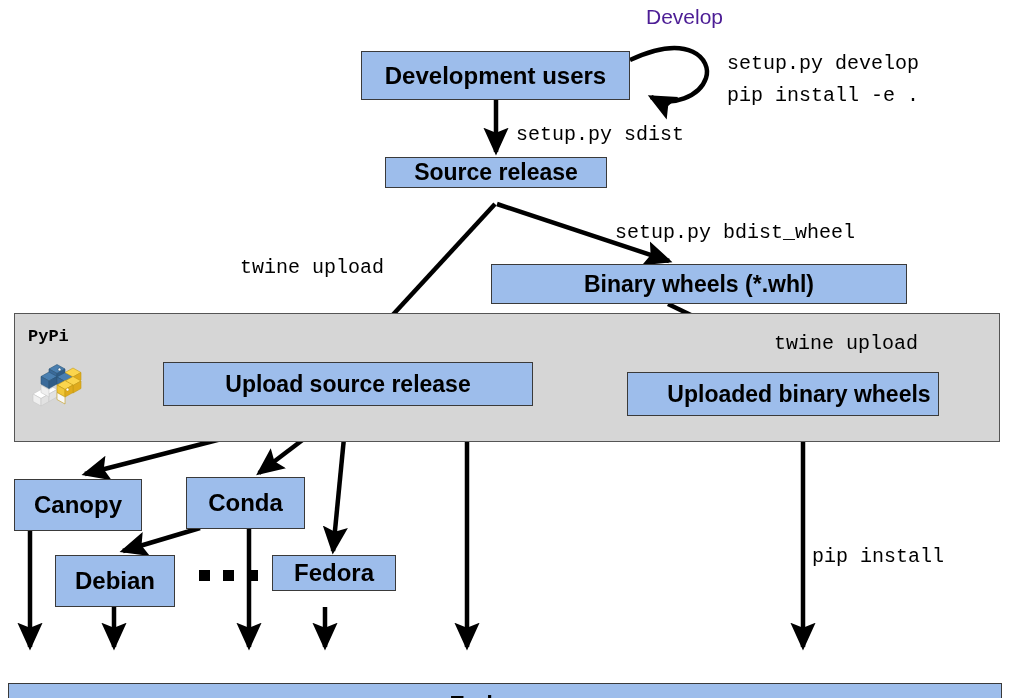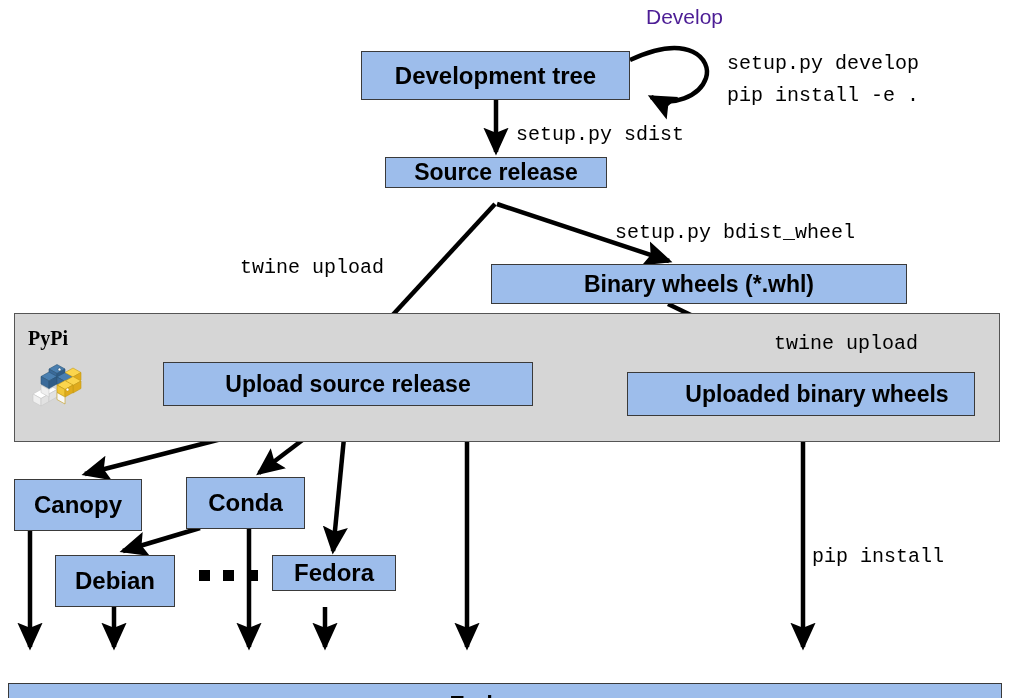--- a/index.html
+++ b/index.html
@@ -39,23 +39,23 @@
   }
   .group-box {
     position: absolute;
     box-sizing: border-box;
     background: #d6d6d6;
     border: 1.4px solid #555555;
     z-index: 1;
   }
   .group-title {
     position: absolute;
-    font-family: Liberation Serif, serif;
+    font-family: Liberation Mono, monospace;
     font-weight: bold;
-    font-size: 20px;
+    font-size: 17px;
     color: #000000;
     z-index: 4;
   }
   .edge-label {
     position: absolute;
     font-family: "Liberation Mono", monospace;
     font-size: 20px;
     color: #000000;
     white-space: pre;
     z-index: 4;
@@ -165,29 +165,29 @@
       <path d="M36,25 L44,29.5 L44,37 L36,32.5 Z" fill="#f1c637"></path>
       <path d="M44,29.5 L52,25 L52,32.5 L44,37 Z" fill="#e0ab1c"></path>
       <path d="M28,29 L36,24.5 L44,29 L36,33.5 Z" fill="#fbd54d"></path>
       <path d="M28,29 L36,33.5 L36,41 L28,36.5 Z" fill="#f1c637"></path>
       <path d="M36,33.5 L44,29 L44,36.5 L36,41 Z" fill="#e0ab1c"></path>
       <path d="M28,36.5 L36,41 L36,48 L28,43.5 Z" fill="#f8f8f8"></path>
       <circle cx="38.5" cy="33.6" r="1.5" fill="#ffffff"></circle>
     </g>
   </svg>
 
-  <div class="node" style="left:361px; top:51px; width:269px; height:49px; font-size:24px;">Development  tree</div>
+  <div class="node" style="left:361px; top:51px; width:269px; height:49px; font-size:24px;">Development  users</div>
 
   <div class="node" style="left:385px; top:157px; width:222px; height:31px; font-size:23px;">Source release</div>
 
   <div class="node" style="left:491px; top:264px; width:416px; height:40px; font-size:23px;">Binary wheels (*.whl)</div>
 
   <div class="node" style="left:163px; top:362px; width:370px; height:44px; font-size:23px;">Upload source release</div>
 
-  <div class="node" style="left:627px; top:372px; width:348px; height:44px; font-size:23px;padding-left:32px;">Uploaded binary wheels</div>
+  <div class="node" style="left:627px; top:372px; width:312px; height:44px; font-size:23px;padding-left:32px;">Uploaded binary wheels</div>
 
   <div class="node" style="left:14px; top:479px; width:128px; height:52px; font-size:24px;">Canopy</div>
 
   <div class="node" style="left:186px; top:477px; width:119px; height:52px; font-size:24px;">Conda</div>
 
   <div class="node" style="left:55px; top:555px; width:120px; height:52px; font-size:24px;">Debian</div>
 
   <div class="node" style="left:272px; top:555px; width:124px; height:36px; font-size:24px;">Fedora</div>
 
   <div class="node" style="left:8px; top:651px; width:994px; height:44px; font-size:23px;margin-top:32px;">End users</div>

